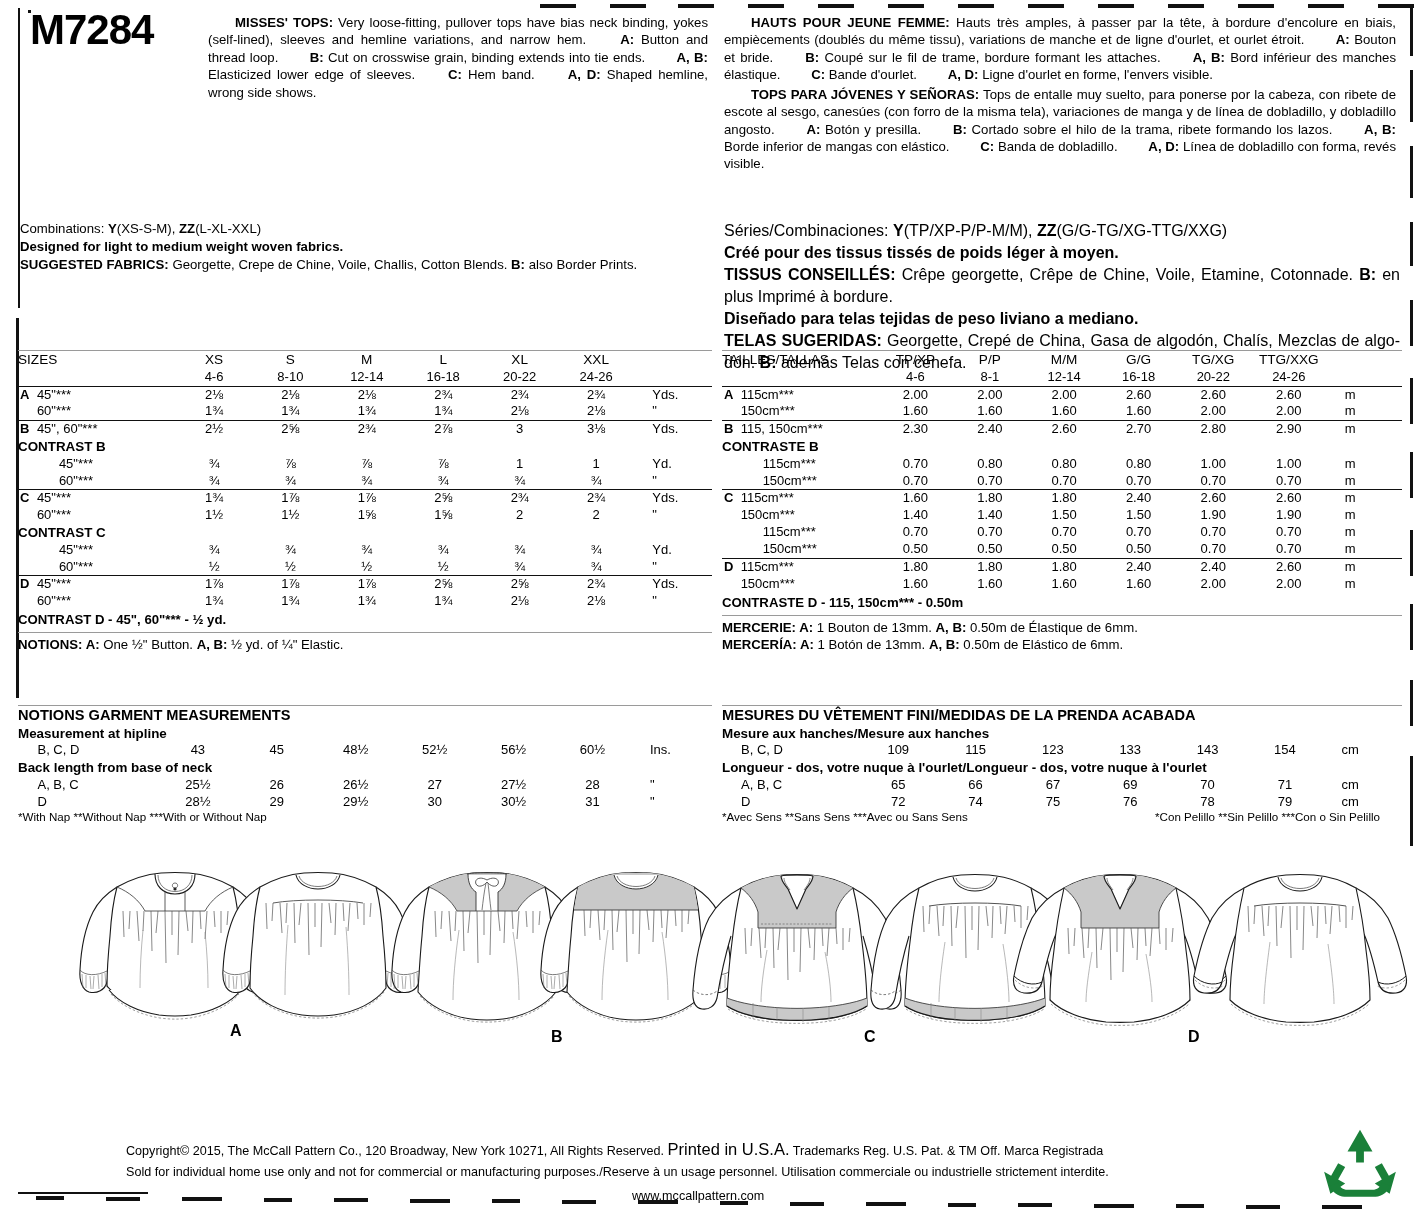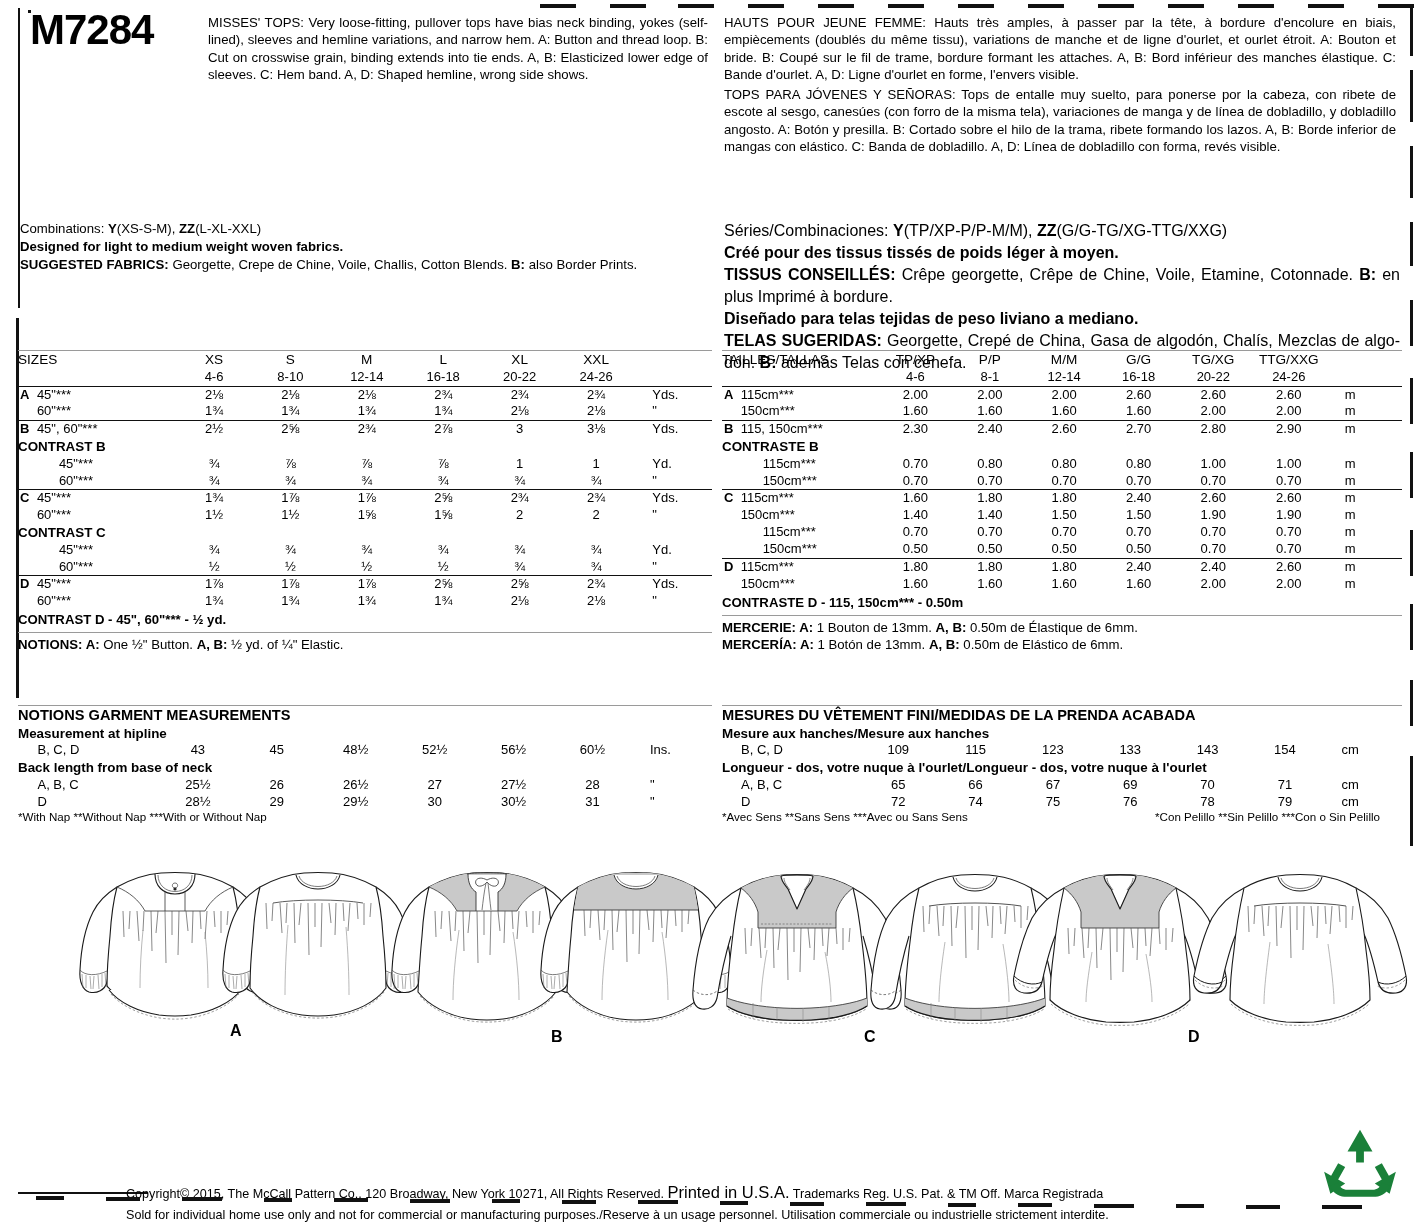--- a/index.html
+++ b/index.html
@@ -23,21 +23,21 @@
   
   .patnum{
     position:absolute;left:30px;top:9px;
     font-weight:bold;font-size:42px;letter-spacing:-1px;line-height:1;
     font-family:"Liberation Sans","DejaVu Sans",sans-serif;
   }
   .col-l{position:absolute;left:208px;top:14px;width:500px;}
   .col-r{position:absolute;left:724px;top:14px;width:672px;}
 
   .desc{font-size:13.2px;line-height:1.32;text-align:justify;}
-  .desc b{font-weight:normal;}
+  .desc b{font-weight:bold;margin-left:27px;}
 
   
   .midL{position:absolute;left:20px;top:220px;width:690px;font-size:13.2px;line-height:1.38;}
   .midR{position:absolute;left:724px;top:220px;width:676px;font-size:16px;line-height:1.38;}
   .midL .ln,.midR .ln{text-align:justify;}
   .b{font-weight:bold;}
 
   
   .tblL{position:absolute;left:18px;top:350px;width:694px;}
   .tblR{position:absolute;left:722px;top:350px;width:680px;}
@@ -61,21 +61,21 @@
   .fgmR{position:absolute;left:722px;top:705px;width:680px;}
   .hairline{border-top:1.1px solid #9a9a9a;}
   .footnote{font-size:11.6px;}
 
   
   .art{position:absolute;left:0;top:856px;width:1421px;height:230px;}
   .viewlabel{font-weight:bold;font-size:16px;}
 
   
   .footer{position:absolute;left:0;top:1126px;width:1421px;height:90px;}
-  .fline{position:absolute;font-size:12.6px;white-space:nowrap;margin-top:43px;}
+  .fline{position:absolute;font-size:12.6px;white-space:nowrap;}
   .dashline{position:absolute;left:0;top:1196px;width:1421px;height:8px;}
   .dashline i{position:absolute;height:4px;background:#111;display:block;top:0;}
   .recy{position:absolute;right:22px;top:1128px;width:78px;height:72px;}
 </style>
 </head>
 <body>
 
 <div class="page">
 
   <div class="topmarks">

